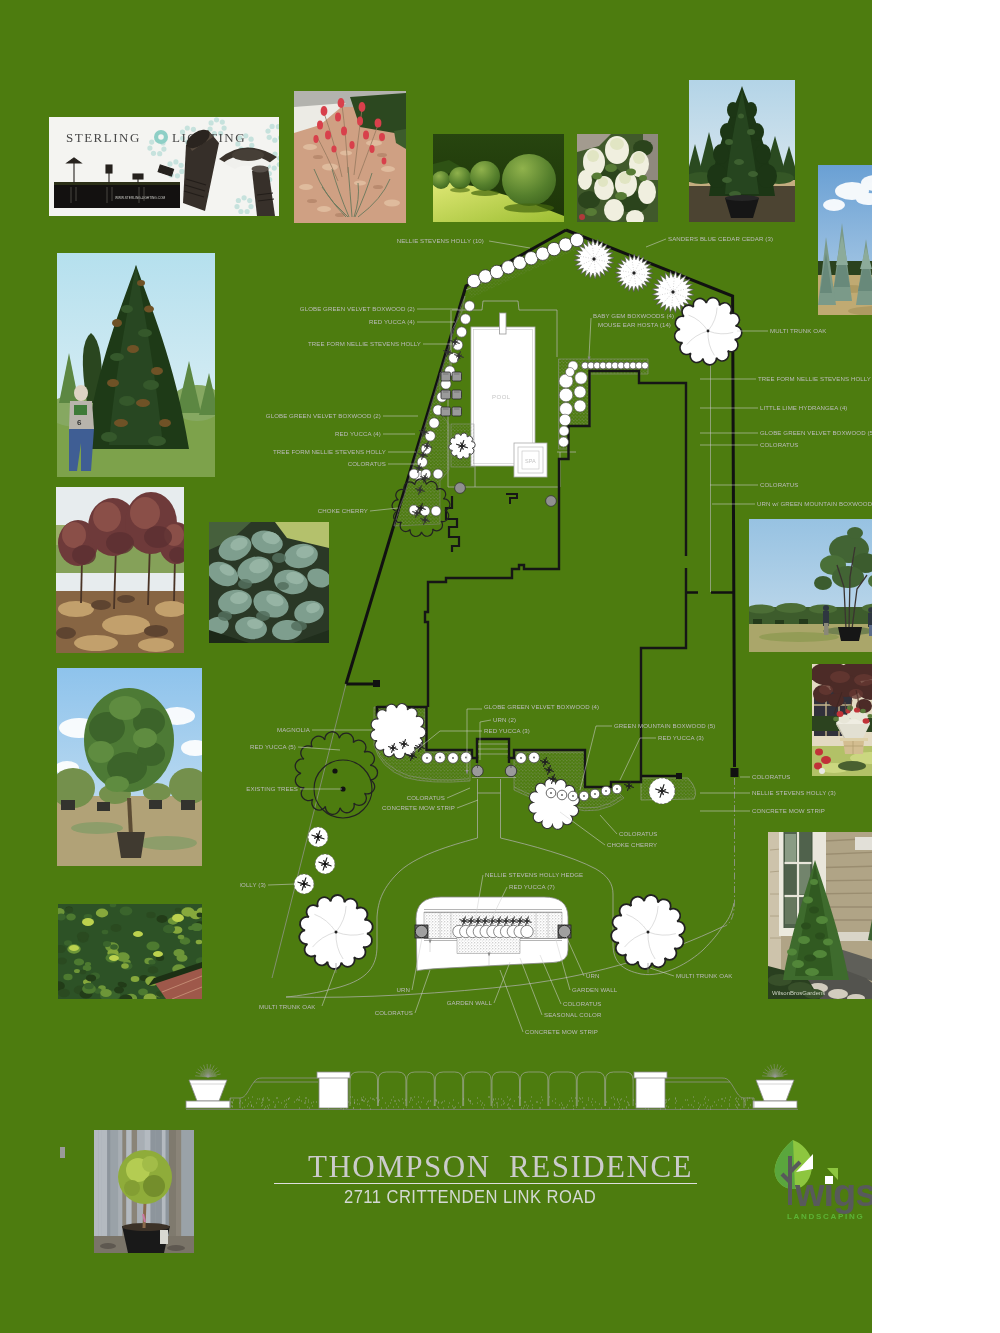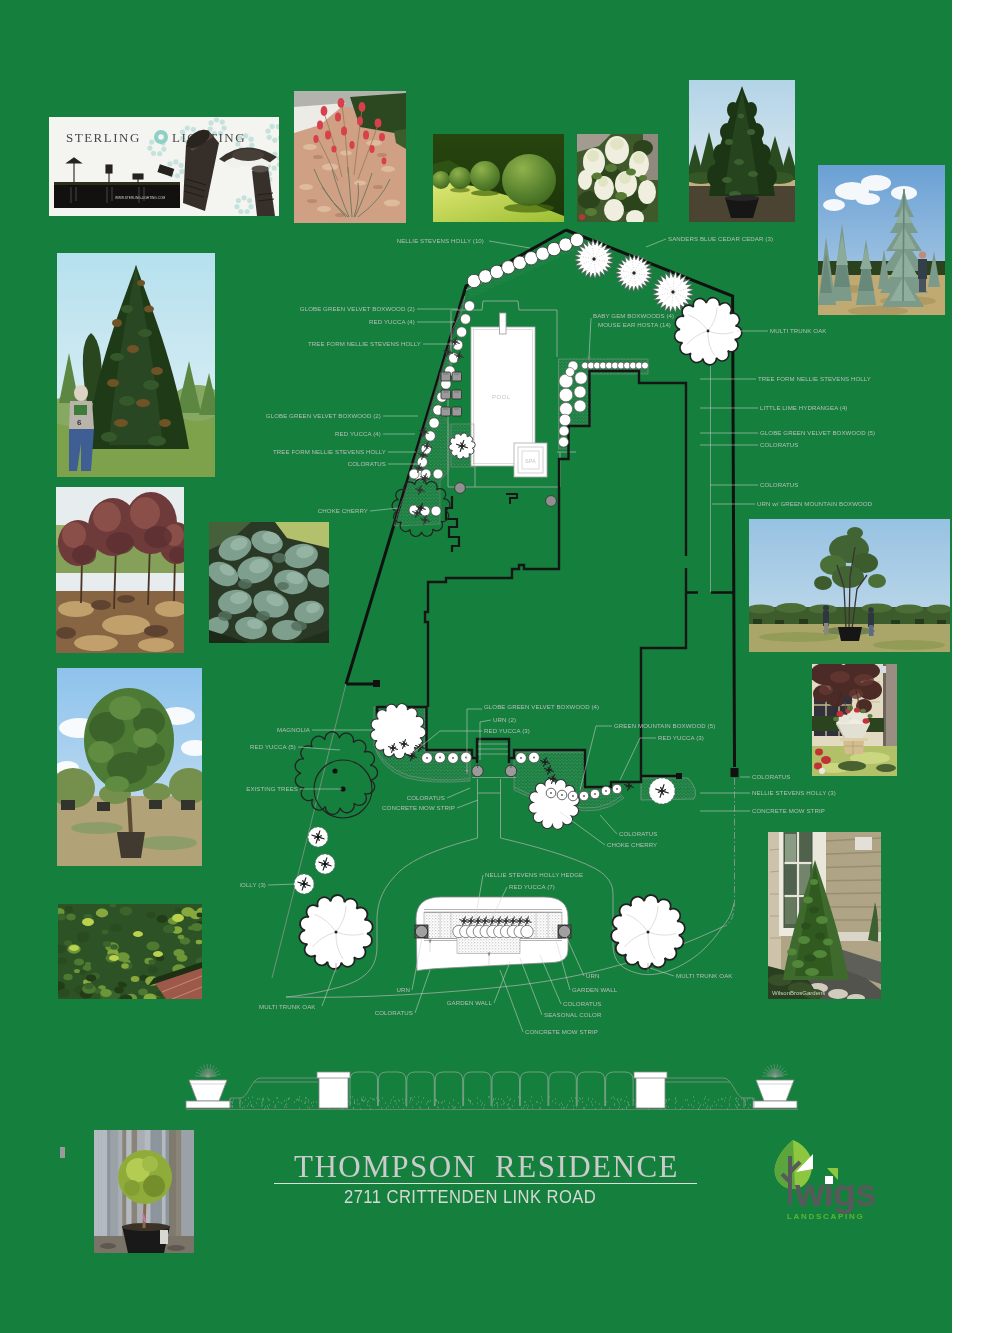--- a/index.html
+++ b/index.html
@@ -1,14 +1,14 @@
 <!DOCTYPE html>
 <html><head><meta charset="utf-8"><style>
 html,body{margin:0;padding:0;background:#fff;}
-#page{position:relative;width:952px;height:1333px;background:#15803d;overflow:hidden;
+#page{position:relative;width:872px;height:1333px;background:#4d7c0f;overflow:hidden;
  font-family:"Liberation Sans",sans-serif;}
 .ph{position:absolute;}
 .t{position:absolute;white-space:nowrap;}
 </style></head><body>
 <div id="page">
 
 <svg class="ph" style="left:49px;top:117px" width="230" height="99" viewBox="0 0 230 99">
 <rect width="230" height="99" fill="#f4f4f1"></rect>
 <g fill="#bfdfda" opacity="0.85">
         <circle cx="138.6" cy="25.1" r="2.6"></circle>
@@ -1741,21 +1741,21 @@
       <path d="M406.8,1106 L406.8,1080 Q406.8,1072 414.8,1072 L426.3,1072 Q434.3,1072 434.3,1080 L434.3,1106" fill="none" stroke="#b0b0b0" stroke-width="0.6"></path>
       <path d="M435.2,1106 L435.2,1080 Q435.2,1072 443.2,1072 L454.7,1072 Q462.7,1072 462.7,1080 L462.7,1106" fill="none" stroke="#b0b0b0" stroke-width="0.6"></path>
       <path d="M463.6,1106 L463.6,1080 Q463.6,1072 471.6,1072 L483.1,1072 Q491.1,1072 491.1,1080 L491.1,1106" fill="none" stroke="#b0b0b0" stroke-width="0.6"></path>
       <path d="M492.0,1106 L492.0,1080 Q492.0,1072 500.0,1072 L511.5,1072 Q519.5,1072 519.5,1080 L519.5,1106" fill="none" stroke="#b0b0b0" stroke-width="0.6"></path>
       <path d="M520.4,1106 L520.4,1080 Q520.4,1072 528.4,1072 L539.9,1072 Q547.9,1072 547.9,1080 L547.9,1106" fill="none" stroke="#b0b0b0" stroke-width="0.6"></path>
       <path d="M548.8,1106 L548.8,1080 Q548.8,1072 556.8,1072 L568.3,1072 Q576.3,1072 576.3,1080 L576.3,1106" fill="none" stroke="#b0b0b0" stroke-width="0.6"></path>
       <path d="M577.2,1106 L577.2,1080 Q577.2,1072 585.2,1072 L596.7,1072 Q604.7,1072 604.7,1080 L604.7,1106" fill="none" stroke="#b0b0b0" stroke-width="0.6"></path>
       <path d="M605.6,1106 L605.6,1080 Q605.6,1072 613.6,1072 L625.1,1072 Q633.1,1072 633.1,1080 L633.1,1106" fill="none" stroke="#b0b0b0" stroke-width="0.6"></path>
     </svg>
 
-<div class="t" style="left:294px;top:1149px;font-family:'Liberation Serif',serif;font-size:31px;color:#cbcbcb;letter-spacing:1.5px;">THOMPSON &nbsp;RESIDENCE</div>
+<div class="t" style="left:308px;top:1149px;font-family:'Liberation Serif',serif;font-size:31px;color:#cbcbcb;letter-spacing:1.5px;">THOMPSON &nbsp;RESIDENCE</div>
 
 <div class="t" style="left:274px;top:1183px;width:423px;height:1px;background:#dedede;"></div>
 
 <div class="t" style="left:344px;top:1187px;font-size:18px;color:#d4d9d4;letter-spacing:0.5px;transform:scaleX(0.92);transform-origin:0 0;">2711 CRITTENDEN LINK ROAD</div>
 
 <svg class="ph" style="left:765px;top:1135px" width="150" height="95" viewBox="765 1135 150 95">
 <path d="M793,1140 C783,1148 773,1162 775,1174 C777,1184 786,1190 795,1189 C805,1188 812,1178 812,1165 C812,1152 801,1143 793,1140 Z" fill="#8dc63f"></path>
 <path d="M793,1140 C783,1148 773,1162 775,1174 C777,1184 786,1190 795,1189 L793,1140 Z" fill="#5aa63d"></path>
 <path d="M813,1154 L796,1172 L813,1169 Z" fill="#fff"></path>
 <g stroke="#58595b" stroke-width="4" fill="none">

